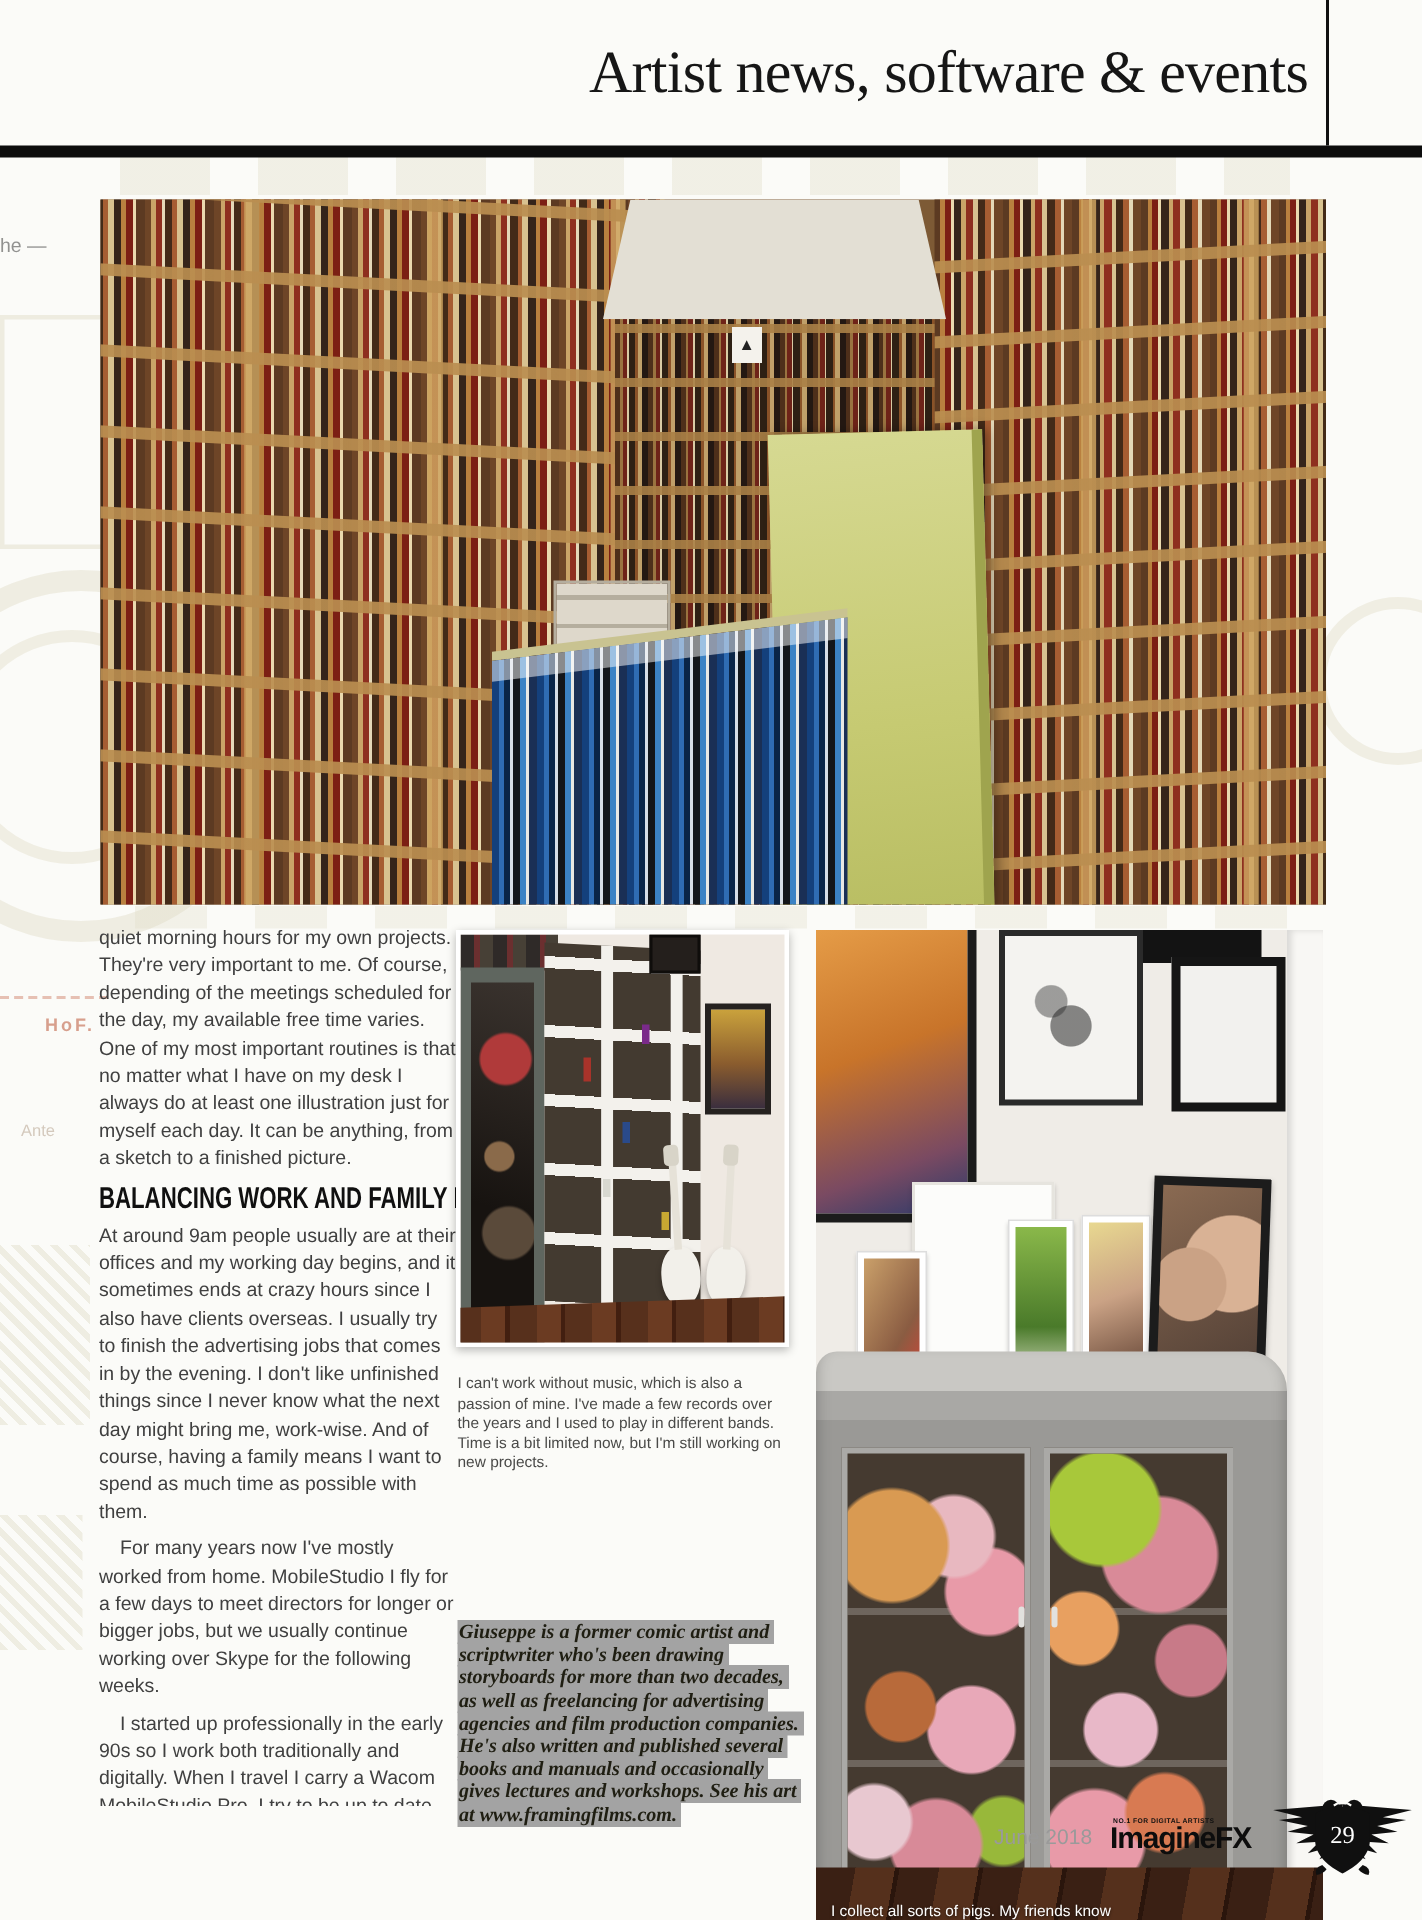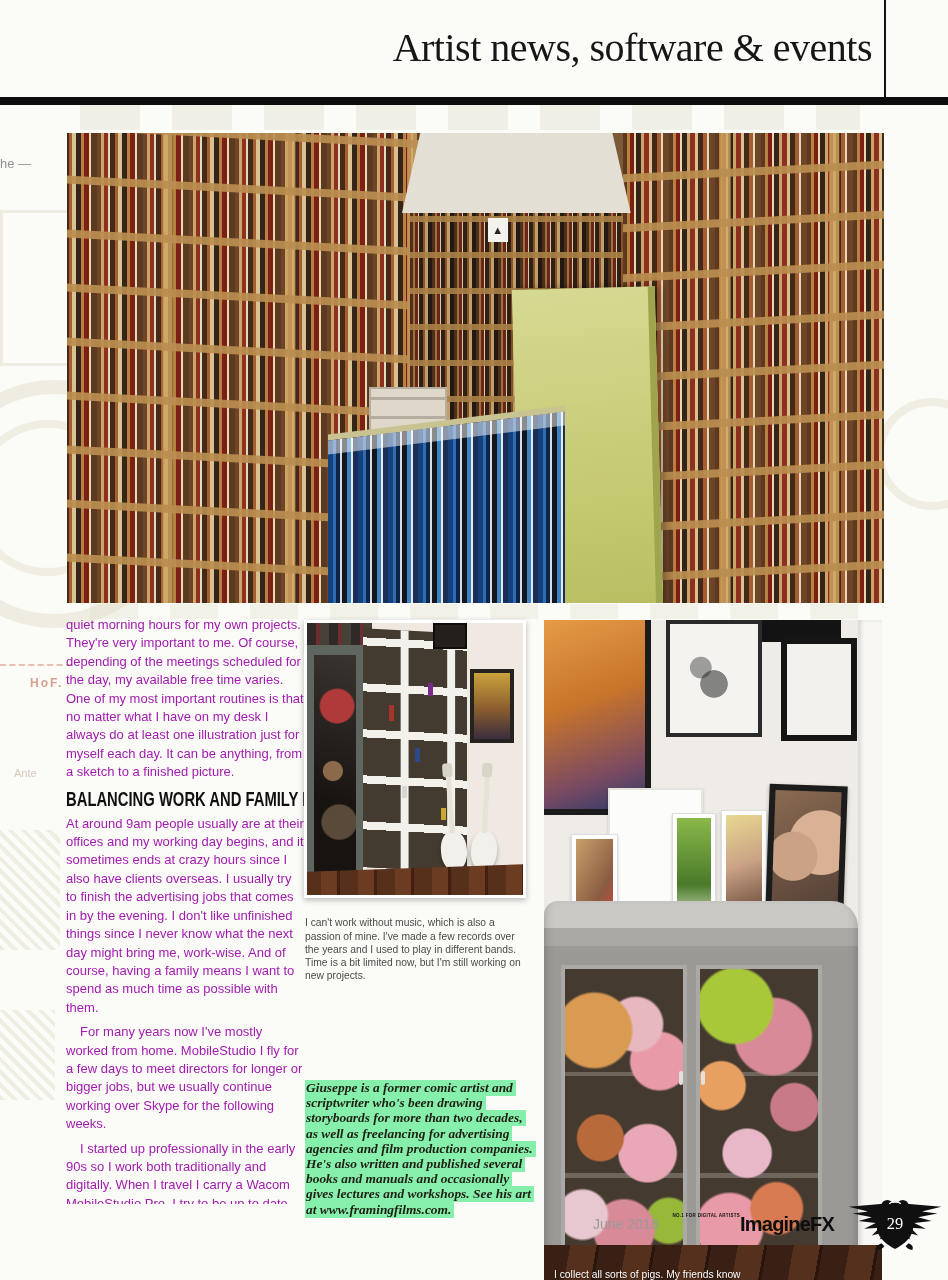--- a/index.html
+++ b/index.html
@@ -11,21 +11,21 @@
   .pm-circle2{left:-30px;top:420px;width:140px;height:140px;border:8px solid rgba(214,209,180,.3);border-radius:50%;}
   .pm-circle3{left:876px;top:398px;width:96px;height:96px;border:8px solid rgba(214,209,180,.3);border-radius:50%;}
   .pm-rect1{left:0;top:210px;width:70px;height:150px;border:3px solid rgba(214,209,180,.35);}
   .pm-dash{left:0;top:664px;width:72px;border-top:2px dashed rgba(205,120,95,.45);}
   .pm-hatch1{left:0;top:830px;width:60px;height:120px;background:repeating-linear-gradient(45deg,rgba(210,205,175,.3) 0 4px,transparent 4px 9px);}
   .pm-hatch2{left:0;top:1010px;width:55px;height:90px;background:repeating-linear-gradient(45deg,rgba(210,205,175,.3) 0 4px,transparent 4px 9px);}
   .pm-band-top{left:80px;top:104px;width:780px;height:26px;background:repeating-linear-gradient(90deg,rgba(222,218,195,.35) 0 60px,transparent 60px 92px);}
   .pm-band-mid{left:90px;top:604px;width:790px;height:15px;background:repeating-linear-gradient(90deg,rgba(222,218,195,.3) 0 48px,transparent 48px 80px);}
   .pm-mark1{left:0;top:156px;font-size:13px;color:rgba(110,110,108,.75);}
   .pm-mark2{left:30px;top:676px;font-size:12px;font-weight:bold;letter-spacing:2px;color:rgba(206,136,114,.8);}
-  .pm-mark3{left:14px;top:767px;font-size:11px;color:rgba(180,160,140,.55);}
+  .pm-mark3{left:14px;top:748px;font-size:11px;color:rgba(180,160,140,.55);}
   
   .hdr-title{position:absolute;top:24px;right:76px;font-family:"Liberation Serif",serif;font-size:40px;
              font-weight:400;color:#161616;letter-spacing:-0.5px;white-space:nowrap;margin:0;}
   .hdr-vrule{position:absolute;left:884px;top:0;width:2px;height:97px;background:#111;}
   .hdr-bar{position:absolute;left:0;top:97px;width:948px;height:8px;background:#0d0d0d;}
   
   .photo-film{position:absolute;left:67px;top:133px;width:817px;height:470px;overflow:hidden;background:#7d5a35;}
   .film-left{position:absolute;left:-2%;top:-3%;width:48%;height:106%;transform:skewY(3deg);
     background:
       repeating-linear-gradient(0deg,transparent 0 46px,rgba(186,142,80,.92) 46px 54px),
@@ -51,21 +51,21 @@
       linear-gradient(180deg,rgba(255,255,255,.5) 0 7%,rgba(255,255,255,0) 7%),
       repeating-linear-gradient(90deg,#14407c 0 5px,#2f6cb3 5px 8px,#0a2547 8px 12px,#d7dde5 12px 14px,#13161a 14px 19px,#3b82c4 19px 23px,#e8e8e4 23px 25px,#1a2f55 25px 30px);
     border-top:6px solid #c9c391;}
   .film-cabinet{position:absolute;left:55%;top:33%;width:17.5%;height:69%;transform:rotate(-1.5deg);
     background:linear-gradient(175deg,#d6d992 0%,#c6ca72 60%,#b8bd62 100%);
     box-shadow:inset -7px 0 0 #9fa44e, 4px 0 8px rgba(0,0,0,.35);}
   .film-caption{position:absolute;right:0;top:0;width:168px;background:rgba(255,255,255,.97);
     padding:7px 9px 9px;text-align:right;font-size:10.3px;line-height:13.4px;color:#4a4a48;}
   
   .col-left{position:absolute;left:66px;top:616px;width:238px;height:588px;overflow:hidden;}
-  .body-p{margin:0 0 6px;font-size:13px;line-height:18.4px;color:#a21caf;}
+  .body-p{margin:0 0 6px;font-size:13px;line-height:18.4px;color:#404040;}
   .body-p.indent{text-indent:14px;margin-top:0;}
   .sec-heading{margin:6px 0 4px;font-size:20px;font-weight:900;color:#101010;letter-spacing:0;
     transform:scaleX(.74);transform-origin:left center;white-space:nowrap;font-family:"Liberation Sans",sans-serif;}
   
   .photo-music{position:absolute;left:304px;top:620px;width:222px;height:278px;box-sizing:border-box;
     border:3px solid #fff;box-shadow:0 2px 6px rgba(0,0,0,.28);background:#efe9e2;overflow:hidden;}
   .music-clutter{position:absolute;left:0;top:0;width:30%;height:9%;background:
     repeating-linear-gradient(90deg,#2f2a28 0 9px,#6b2f2f 9px 13px,#474036 13px 22px);}
   .music-cab{position:absolute;left:0;top:8%;width:26%;height:92%;background:#5f665f;}
   .music-glass{position:absolute;left:12%;top:4%;width:76%;height:93%;
@@ -93,21 +93,21 @@
   .guitar .g-head{position:absolute;left:7px;top:-68px;width:10px;height:14px;background:#d8d4c8;border-radius:3px;display:block;}
   .guitar1{left:62%;transform:rotate(-4deg);}
   .guitar2{left:76%;transform:rotate(3deg);}
   .music-floor{position:absolute;bottom:-2%;left:-2%;width:104%;height:12%;transform:skewY(-2deg);
     background:repeating-linear-gradient(90deg,#57301c 0 18px,#6b3b22 18px 34px,#421f10 34px 37px);}
   .music-caption{position:absolute;left:305px;top:906px;width:222px;font-size:10.3px;line-height:13.2px;color:#4a4a48;}
   
   .mid-para{position:absolute;left:305px;top:968px;width:226px;font-size:13px;line-height:18.4px;color:#404040;margin:0;}
   .bio{position:absolute;left:305px;top:1080px;width:228px;margin:0;font-family:"Liberation Serif",serif;
     font-style:italic;font-weight:bold;font-size:13.4px;line-height:15.2px;color:#1f1e12;}
-  .bio span{background:#86efac;padding:0 3px 1px 1px;-webkit-box-decoration-break:clone;box-decoration-break:clone;}
+  .bio span{background:#a3a3a3;padding:0 3px 1px 1px;-webkit-box-decoration-break:clone;box-decoration-break:clone;}
   
   .photo-pigs{position:absolute;left:544px;top:620px;width:338px;height:702px;background:#efece7;overflow:hidden;}
   .pig-curtain{position:absolute;right:0;top:0;width:7%;height:100%;background:#f8f7f4;box-shadow:inset 3px 0 4px rgba(0,0,0,.12);}
   .pig-tv{position:absolute;left:48%;top:0;width:40%;height:3.2%;background:#131313;}
   .pig-art1{position:absolute;left:-4%;top:-2%;width:32%;height:28%;border:6px solid #1c1c1c;
     background:linear-gradient(160deg,#e8a04a 0%,#c8742a 45%,#7a4a62 80%,#2a3a6a 100%);}
   .pig-art2{position:absolute;left:36%;top:0;width:26%;height:15.5%;border:4px solid #2a2a2a;background:
     radial-gradient(circle at 50% 55%, rgba(40,40,40,.55) 0 18%, transparent 19%),
     radial-gradient(circle at 35% 40%, rgba(70,70,70,.5) 0 12%, transparent 13%),#f4f3f0;}
   .pig-art3{position:absolute;left:70%;top:2.5%;width:19%;height:13%;border:6px solid #151515;background:#f2f1ee;}
@@ -155,21 +155,21 @@
   .pig-handle{position:absolute;width:4px;height:14px;background:#e2e1de;border-radius:2px;top:45%;}
   .pig-handle.h1{left:43%;}
   .pig-handle.h2{left:50%;}
   .pig-floor{position:absolute;right:0;bottom:0;width:100%;height:11%;
     background:repeating-linear-gradient(100deg,#3a2014 0 26px,#55301c 26px 52px,#2a150c 52px 55px);}
   .pig-caption{position:absolute;left:10px;bottom:14px;width:200px;font-size:10.3px;line-height:13.4px;
     color:#ffffff;text-shadow:0 1px 2px rgba(0,0,0,.6);}
   
   .footer{position:absolute;right:4px;top:1196px;display:flex;align-items:center;gap:12px;height:56px;}
   .f-date{font-size:14px;color:#9a9a9a;}
-  .f-logo{display:flex;flex-direction:row;align-items:flex-start;line-height:1;}
+  .f-logo{display:flex;flex-direction:column;align-items:flex-start;line-height:1;}
   .f-tag{font-size:4.5px;font-weight:bold;color:#111;letter-spacing:.3px;margin-left:2px;}
   .f-word{font-size:20px;font-weight:900;color:#0d0d0d;letter-spacing:-0.8px;font-family:"Liberation Sans",sans-serif;}
   .f-crest{width:98px;height:54px;}
 </style>
 </head>
 <body>
 
 <div class="page">
 
   <div class="pm pm-circle1"></div>

